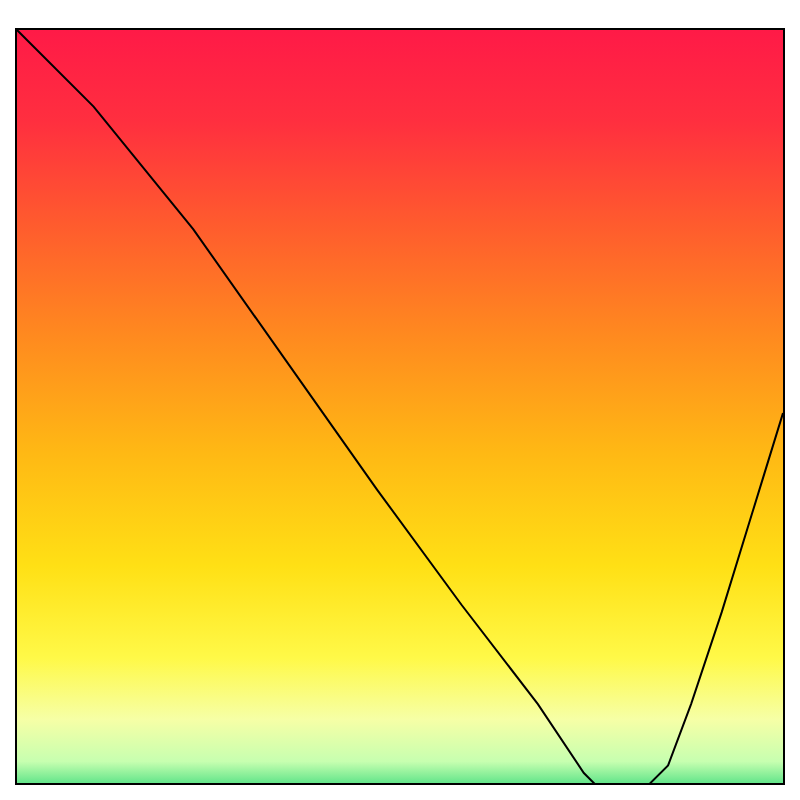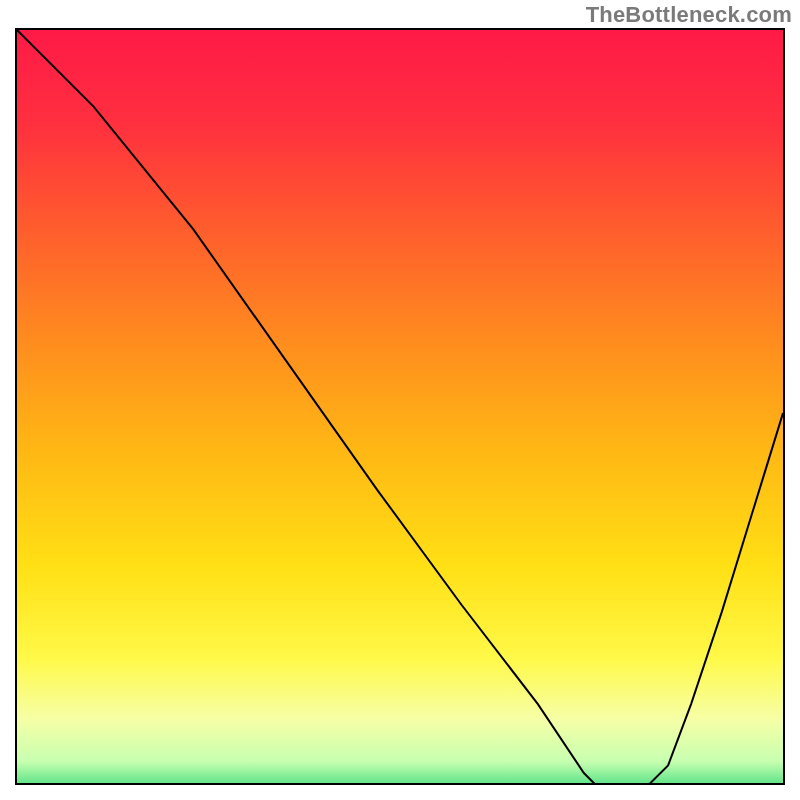--- a/index.html
+++ b/index.html
@@ -39,21 +39,20 @@
   }
   .curve, .marker {
     position: absolute;
     inset: 0;
   }
 </style>
 </head>
 <body>
 
 <div class="chart-wrap">
-  <div class="attrib">TheBottleneck.com</div>
 
   <div class="plot">
     <svg class="gradient" viewBox="0 0 100 100" preserveAspectRatio="none">
       <defs>
         <linearGradient id="bg" x1="0" y1="0" x2="0" y2="1">
             <stop offset="0%" stop-color="#ff1a47"></stop>
             <stop offset="12%" stop-color="#ff2f3f"></stop>
             <stop offset="25%" stop-color="#ff5a2e"></stop>
             <stop offset="40%" stop-color="#ff8a1f"></stop>
             <stop offset="55.00000000000001%" stop-color="#ffb814"></stop>

